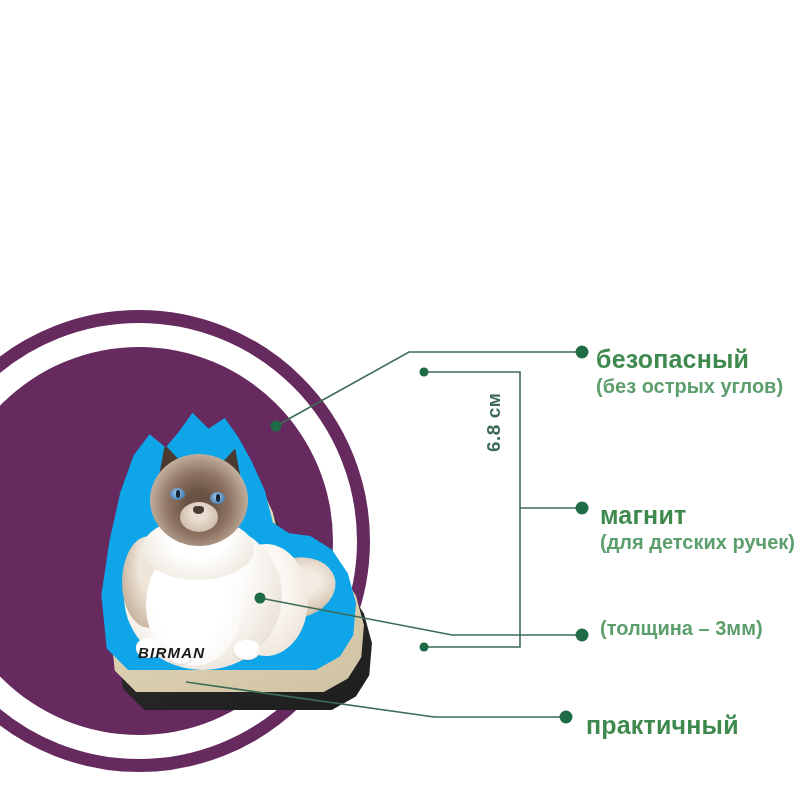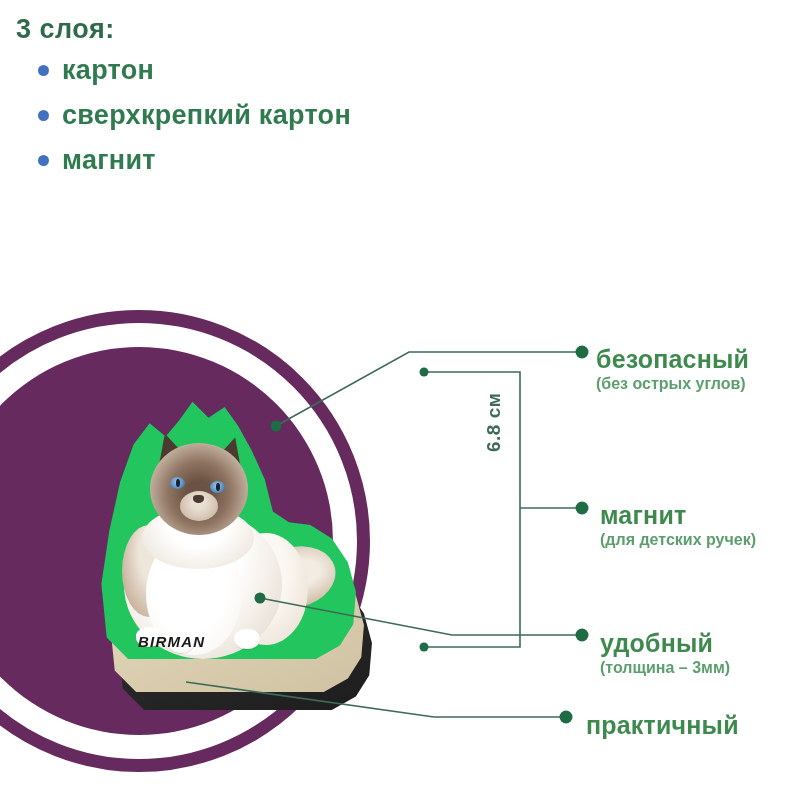--- a/index.html
+++ b/index.html
@@ -114,23 +114,23 @@
     left: 16px;
     background: linear-gradient(160deg, #4a4a4a 0%, #2e2e2e 45%, #1d1d1d 100%);
     filter: blur(0.4px);
   }
   #layer-middle {
     top: 58px;
     left: 8px;
     background: linear-gradient(155deg, #efe7cf 0%, #e3d8bb 40%, #cfc2a2 100%);
   }
   #layer-top {
-    top: 25px;
+    top: 36px;
     left: 0px;
-    background: #22c55e;
+    background: #0ea5e9;
     box-shadow: 0 2px 3px rgba(0,0,0,.18);
   }
   #breed-name {
     position: absolute;
     left: 42px;
     top: 242px;
     font-family: "Liberation Sans", sans-serif;
     font-style: italic;
     font-weight: 700;
     font-size: 15px;
@@ -244,21 +244,21 @@
   .callout-title {
     font-size: 25px;
     font-weight: 700;
     color: #3e8a4e;
     line-height: 1.05;
     letter-spacing: .2px;
     white-space: nowrap;
     margin-top: 16px;
   }
   .callout-sub {
-    font-size: 16px;
+    font-size: 20px;
     font-weight: 700;
     color: #5d9e6d;
     line-height: 1.1;
     margin-top: 3px;
     white-space: nowrap;
   }
   #callout-safe      { left: 596px; top: 330px; }
   #callout-large     { left: 600px; top: 486px; }
   #callout-handy     { left: 600px; top: 614px; }
   #callout-practical { left: 586px; top: 696px; }
@@ -275,38 +275,20 @@
     transform: rotate(-90deg);
     transform-origin: left top;
     white-space: nowrap;
   }
 </style>
 </head>
 <body>
 
 <div id="root">
 
-  <div id="header-block">
-    <div id="layers-title">3 слоя:</div>
-
-    <div class="layer-item">
-      <span class="layer-dot"></span>
-      <span class="layer-label">картон</span>
-    </div>
-
-    <div class="layer-item">
-      <span class="layer-dot"></span>
-      <span class="layer-label">сверхкрепкий картон</span>
-    </div>
-
-    <div class="layer-item">
-      <span class="layer-dot"></span>
-      <span class="layer-label">магнит</span>
-    </div>
-  </div>
 
   <div id="badge">
     <div id="ring-outer"></div>
     <div id="disc-inner"></div>
   </div>
 
   <div id="magnet">
     <div id="layer-bottom" class="magnet-layer cat-blob"></div>
     <div id="layer-middle" class="magnet-layer cat-blob"></div>
     <div id="layer-top" class="magnet-layer cat-blob">
@@ -368,21 +350,20 @@
     <div class="callout-title">безопасный</div>
     <div class="callout-sub">(без острых углов)</div>
   </div>
 
   <div id="callout-large" class="callout">
     <div class="callout-title">магнит</div>
     <div class="callout-sub">(для детских ручек)</div>
   </div>
 
   <div id="callout-handy" class="callout">
-    <div class="callout-title">удобный</div>
     <div class="callout-sub">(толщина – 3мм)</div>
   </div>
 
   <div id="callout-practical" class="callout">
     <div class="callout-title">практичный</div>
   </div>
 
 </div>
 
 </body></html>

